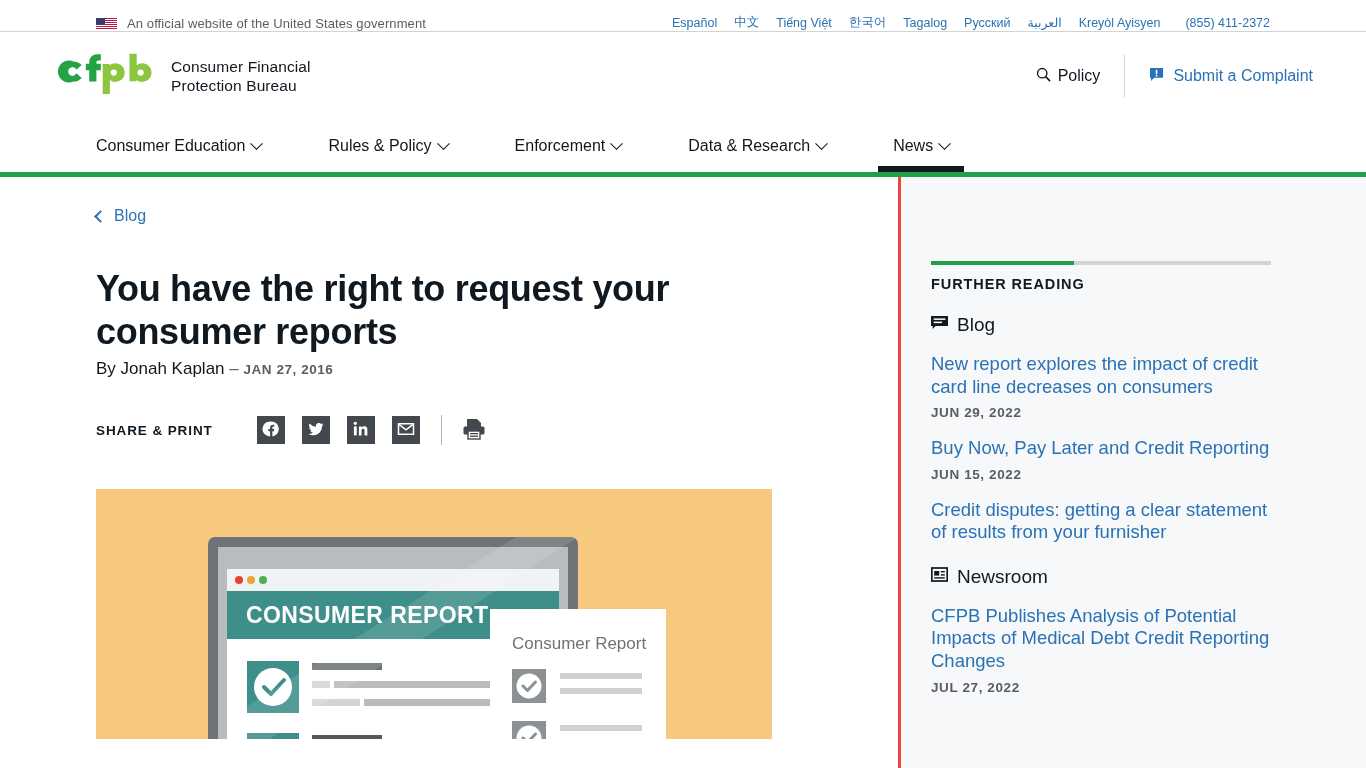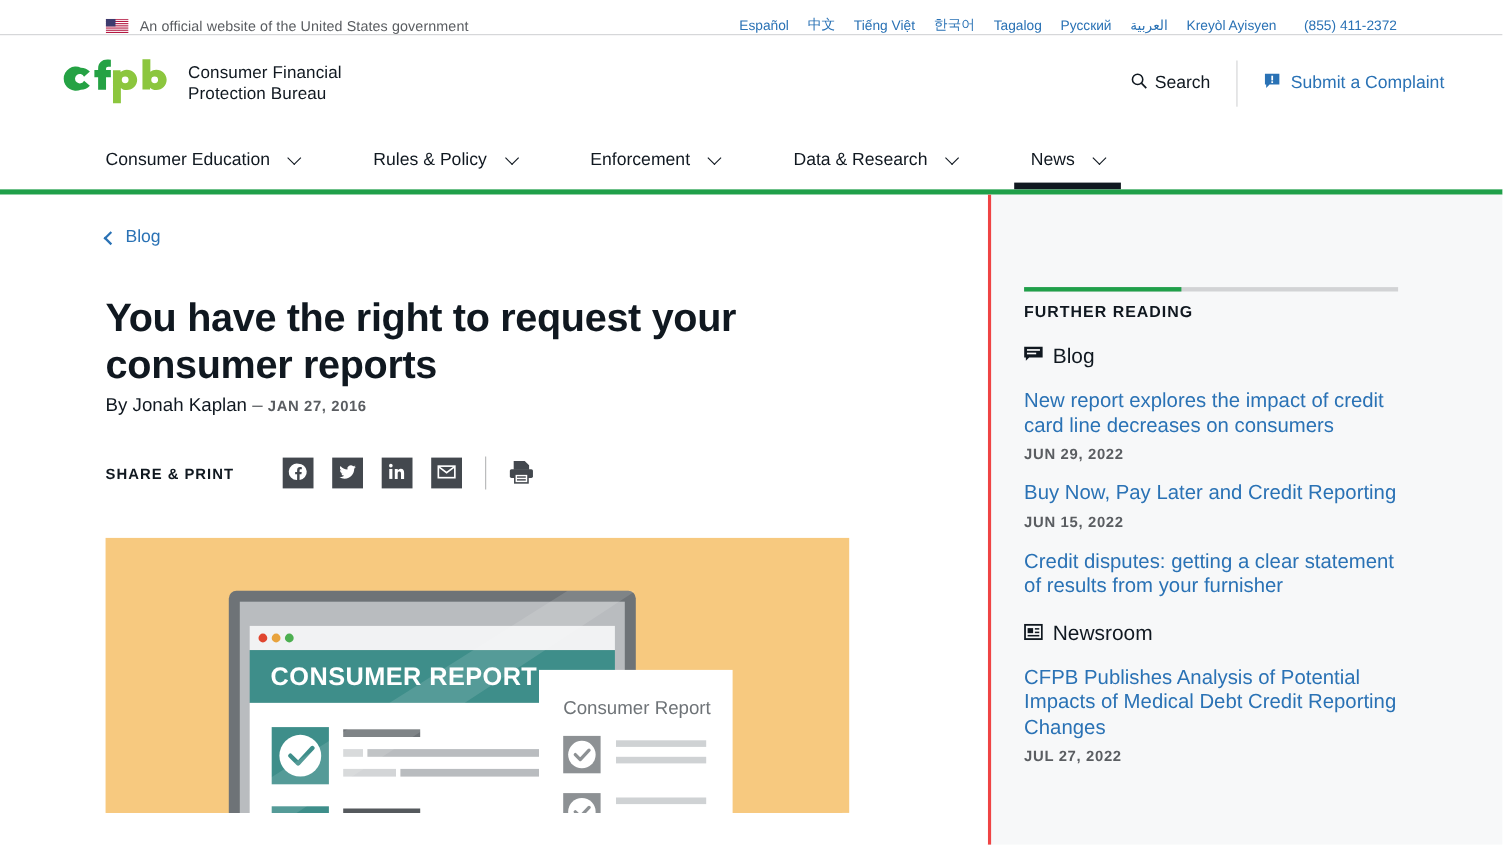--- a/index.html
+++ b/index.html
@@ -91,21 +91,21 @@
   
   .mainnav {
     height: 52px;
     padding: 0 96px;
     display: flex;
     align-items: stretch;
     background: #fff;
     position: relative;
   }
   .nav-item {
-    display: flex; align-items: center; gap: 18px;
+    display: flex; align-items: center; gap: 7px;
     font-size: 16px; color: #101820;
     padding: 0 0 12px 0;
     margin-right: 67px;
     cursor: pointer;
     position: relative;
     align-self: center;
     height: 52px;
     padding-top: 12px;
   }
   .nav-item:last-child { margin-right: 0; }
@@ -319,21 +319,21 @@
   </div>
 
   <div class="utility">
     <button class="search-btn">
       <span>
         <svg width="15" height="15" viewBox="0 0 16 16" fill="none" xmlns="http://www.w3.org/2000/svg">
           <circle cx="6.6" cy="6.6" r="5" stroke="#101820" stroke-width="1.5"></circle>
           <line x1="10.3" y1="10.3" x2="15" y2="15" stroke="#101820" stroke-width="1.7"></line>
         </svg>
       </span>
-      <span>Search</span>
+      <span>Policy</span>
     </button>
     <span class="util-divider"></span>
     <a class="complaint-btn">
       <span>
         <svg width="15" height="15" viewBox="0 0 16 16" xmlns="http://www.w3.org/2000/svg">
           <path d="M1 1h14v10.5H5.5L2.2 15V11.5H1z" fill="#2a72b5"></path>
           <rect x="7.2" y="3" width="1.7" height="4.6" fill="#ffffff"></rect>
           <rect x="7.2" y="8.4" width="1.7" height="1.7" fill="#ffffff"></rect>
         </svg>
       </span>

